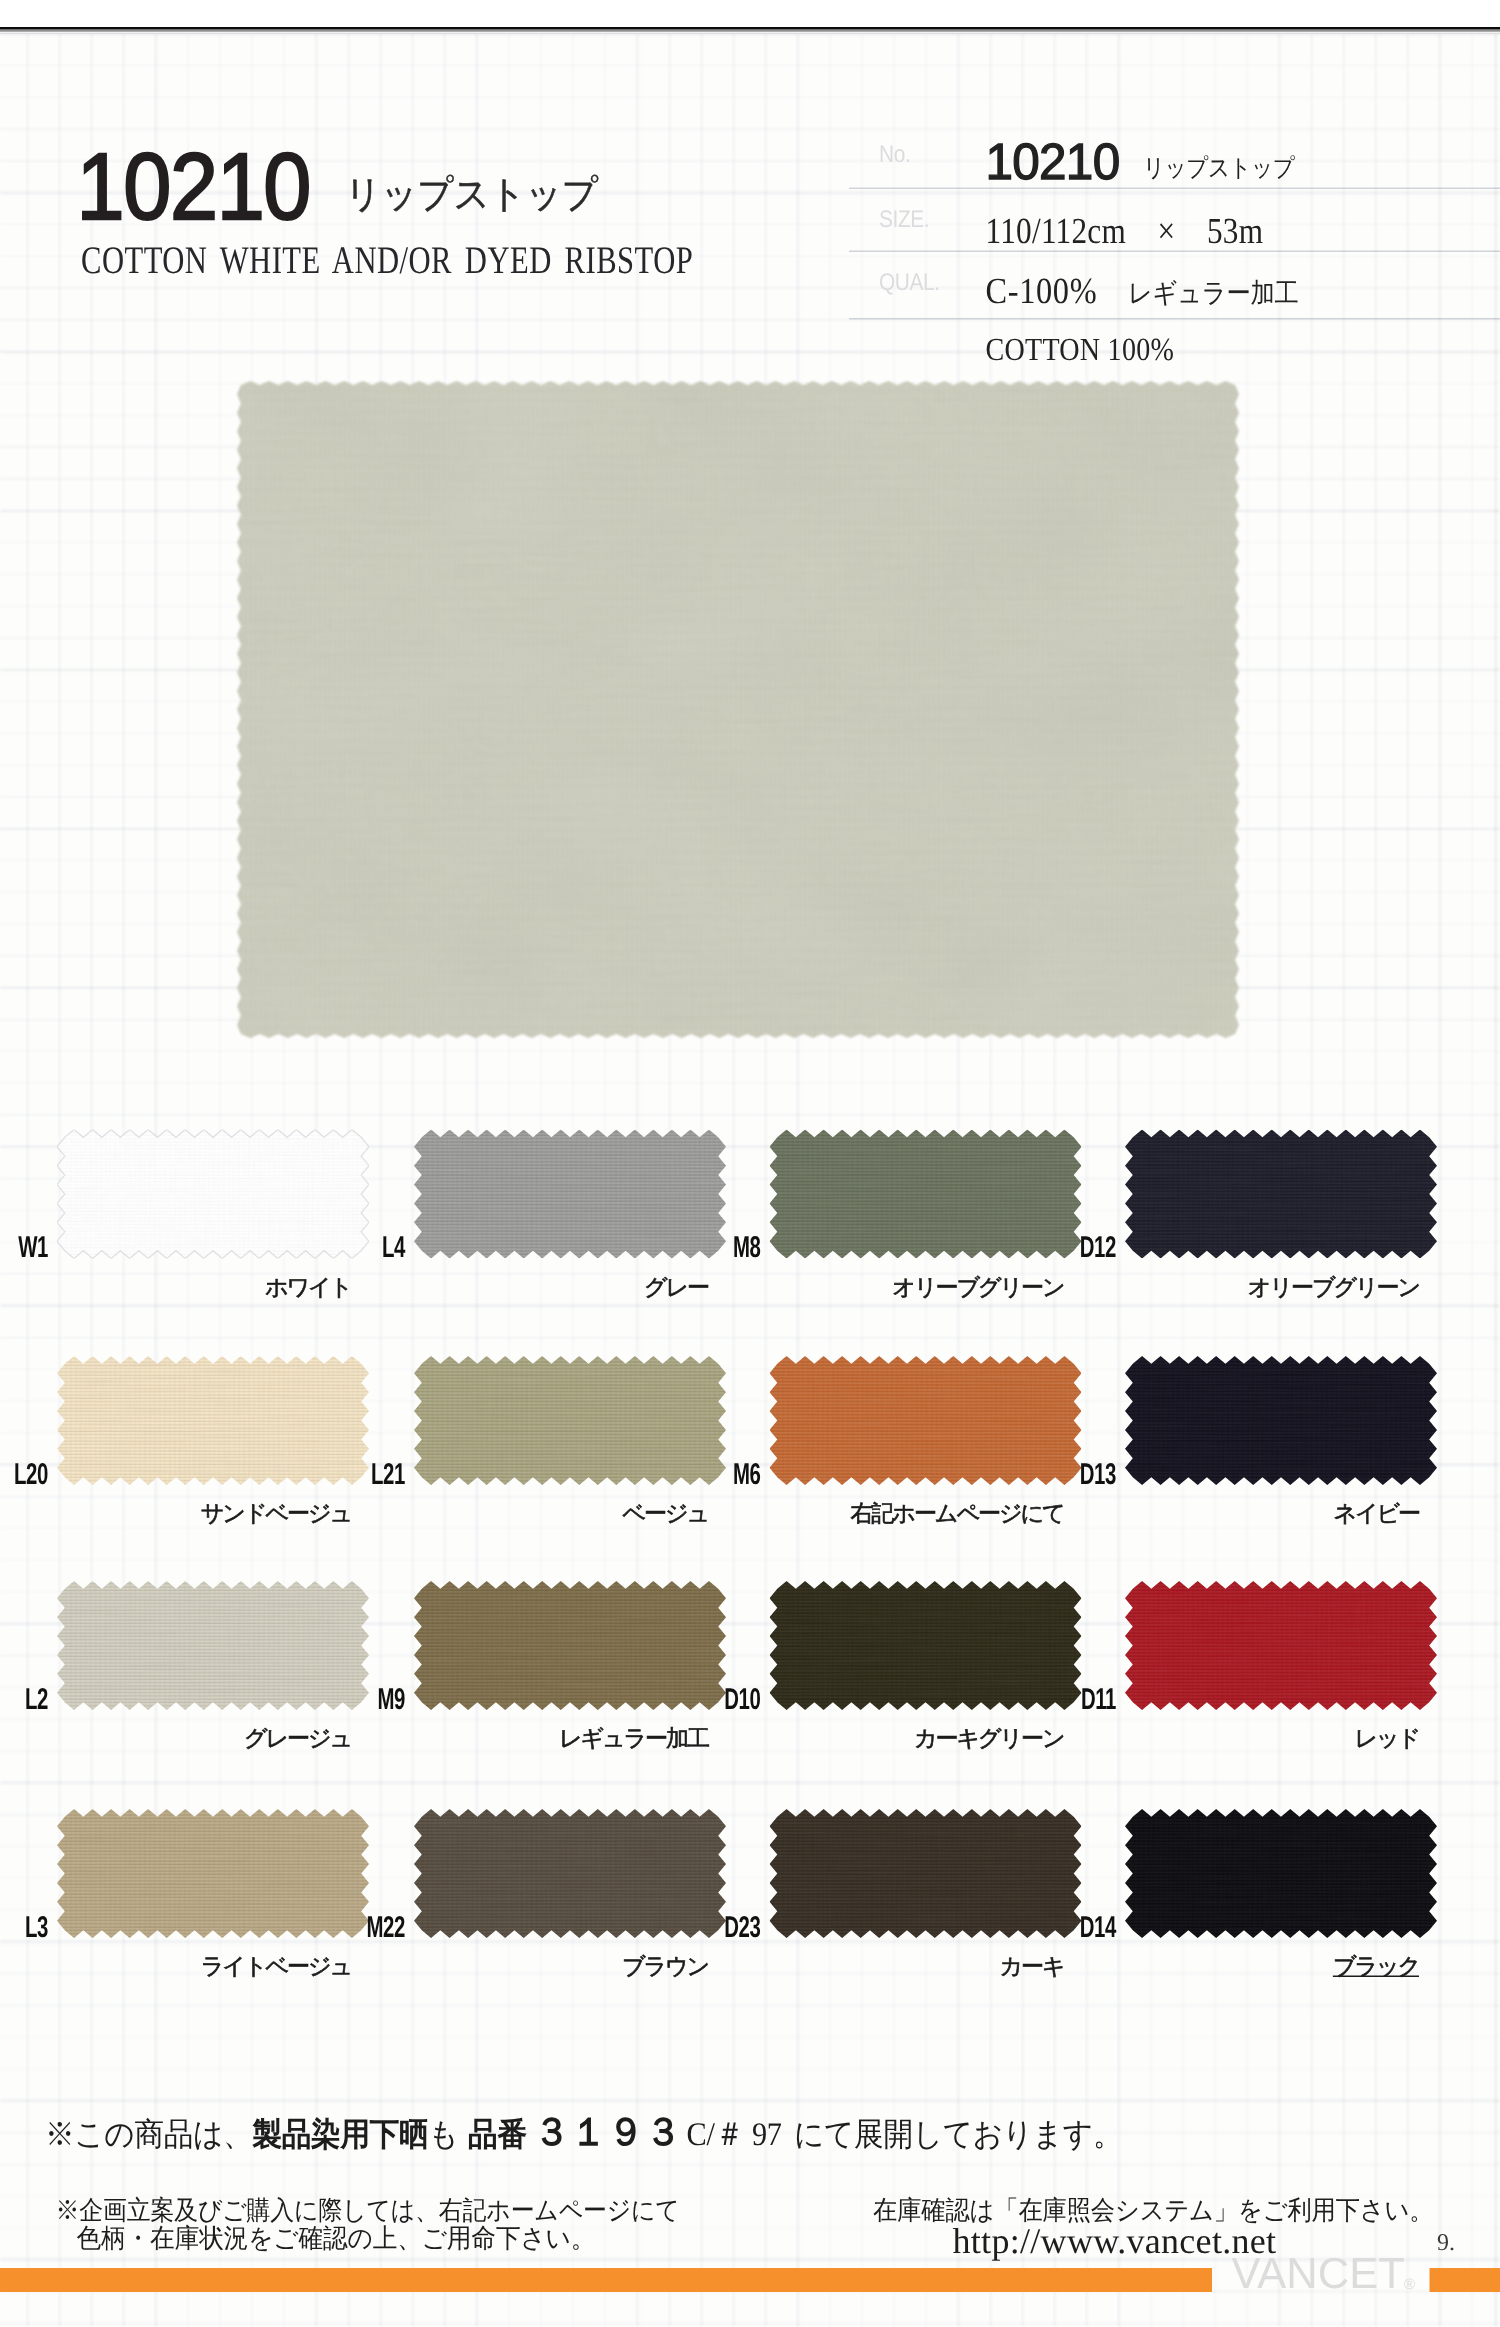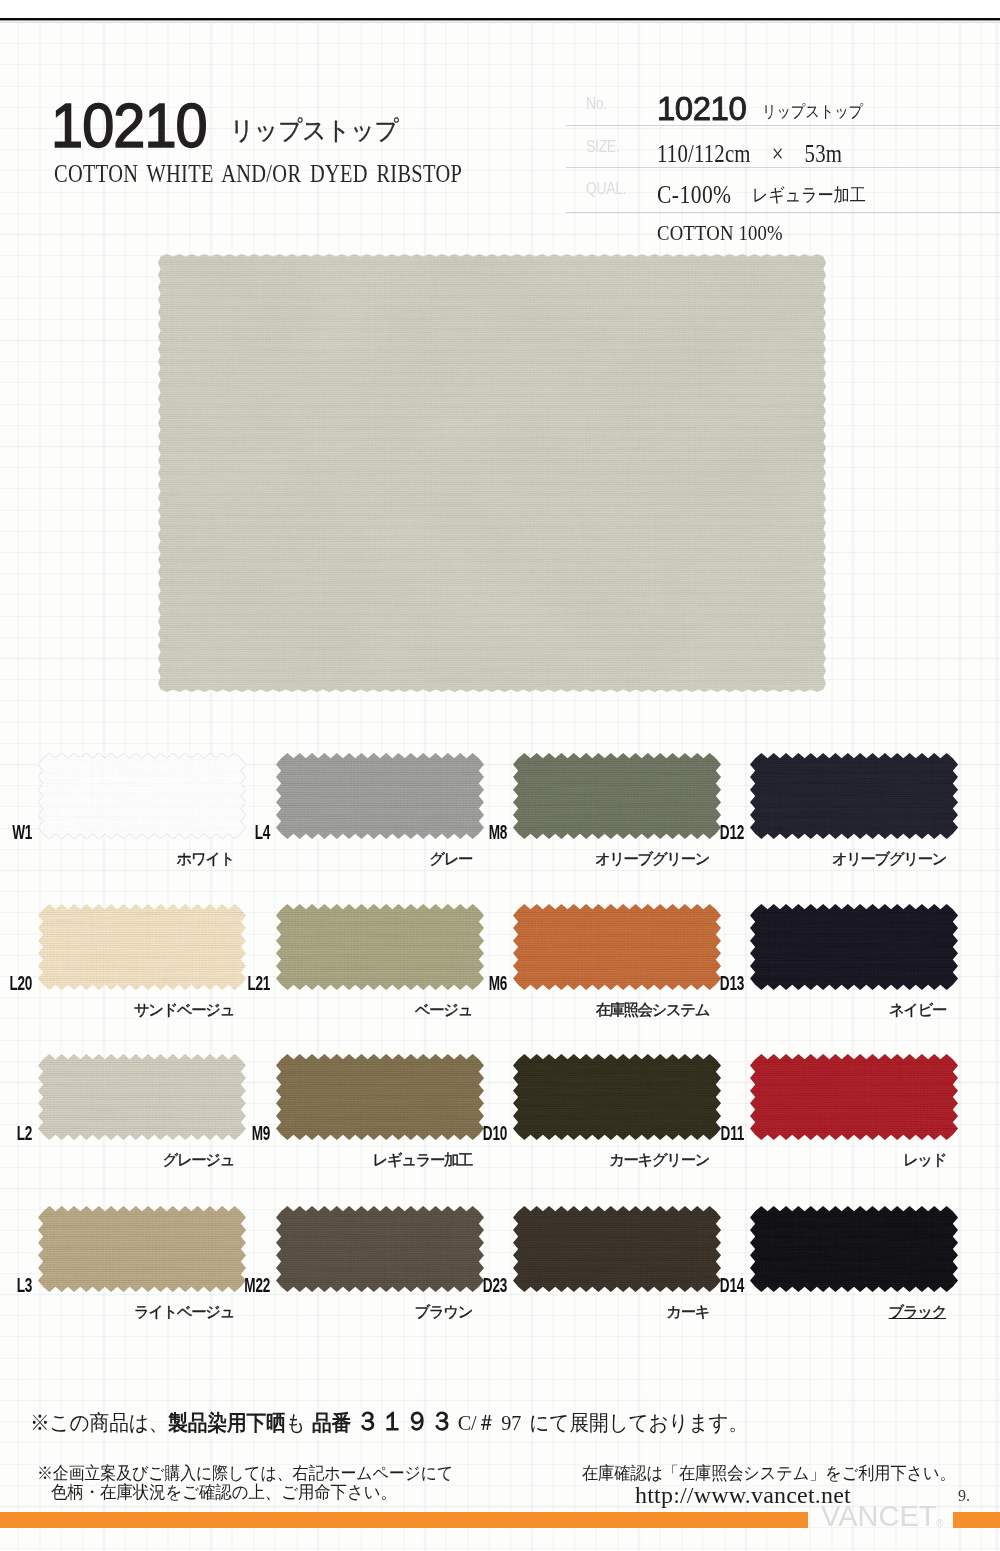--- a/index.html
+++ b/index.html
@@ -446,21 +446,21 @@
             <rect x="0" y="0" width="208" height="86" fill="#c3632b"></rect>
             <rect x="0" y="0" width="208" height="86" fill="url(#qs6)"></rect>
             <rect x="0" y="0" width="208" height="86" fill="url(#ps6)"></rect>
             <rect x="0" y="0" width="208" height="86" filter="url(#fs6)" opacity="0.216"></rect>
             <rect x="0" y="0" width="208" height="86" filter="url(#gs6)" opacity="0.159"></rect>
           </g>
           <path d="M 5.20 5.20 L 11.38 0.00 L 17.55 5.20 L 23.72 0.00 L 29.90 5.20 L 36.08 0.00 L 42.25 5.20 L 48.43 0.00 L 54.60 5.20 L 60.77 0.00 L 66.95 5.20 L 73.13 0.00 L 79.30 5.20 L 85.47 0.00 L 91.65 5.20 L 97.83 0.00 L 104.00 5.20 L 110.17 0.00 L 116.35 5.20 L 122.53 0.00 L 128.70 5.20 L 134.87 0.00 L 141.05 5.20 L 147.22 0.00 L 153.40 5.20 L 159.57 0.00 L 165.75 5.20 L 171.92 0.00 L 178.10 5.20 L 184.27 0.00 L 190.45 5.20 L 196.62 0.00 L 202.80 5.20 L 202.80 5.20 L 208.00 11.50 L 202.80 17.80 L 208.00 24.10 L 202.80 30.40 L 208.00 36.70 L 202.80 43.00 L 208.00 49.30 L 202.80 55.60 L 208.00 61.90 L 202.80 68.20 L 208.00 74.50 L 202.80 80.80 L 202.80 80.80 L 196.62 86.00 L 190.45 80.80 L 184.27 86.00 L 178.10 80.80 L 171.92 86.00 L 165.75 80.80 L 159.57 86.00 L 153.40 80.80 L 147.22 86.00 L 141.05 80.80 L 134.87 86.00 L 128.70 80.80 L 122.53 86.00 L 116.35 80.80 L 110.17 86.00 L 104.00 80.80 L 97.83 86.00 L 91.65 80.80 L 85.47 86.00 L 79.30 80.80 L 73.13 86.00 L 66.95 80.80 L 60.77 86.00 L 54.60 80.80 L 48.43 86.00 L 42.25 80.80 L 36.08 86.00 L 29.90 80.80 L 23.72 86.00 L 17.55 80.80 L 11.38 86.00 L 5.20 80.80 L 5.20 80.80 L 0.00 74.50 L 5.20 68.20 L 0.00 61.90 L 5.20 55.60 L 0.00 49.30 L 5.20 43.00 L 0.00 36.70 L 5.20 30.40 L 0.00 24.10 L 5.20 17.80 L 0.00 11.50 Z" fill="none" stroke="#b8b9c0" stroke-width="0.85" opacity="0"></path>
         </svg>
       </div>
       <div class="sw-code" style="left: 447px; top: 955px; width: 60px; text-align: right;">M6</div>
-      <div class="sw-name" style="left: 453px; top: 984px; width: 256px;">在庫照会システム</div>
+      <div class="sw-name" style="left: 453px; top: 984px; width: 256px;">右記ホームページにて</div>
       <div class="sw" style="left: 750px; top: 886px; width: 208px; height: 86px;">
         <svg width="208" height="86" viewBox="0 0 208 86" style="display: block;">
           <defs>
             <filter id="fs7" x="-5%" y="-5%" width="110%" height="110%">
               <feTurbulence type="fractalNoise" baseFrequency="0.022 0.62" numOctaves="4" seed="94" result="n"></feTurbulence>
               <feColorMatrix in="n" type="saturate" values="0"></feColorMatrix>
               <feComponentTransfer>
                 <feFuncA type="linear" slope="0.42" intercept="0"></feFuncA>
               </feComponentTransfer>
             </filter>

